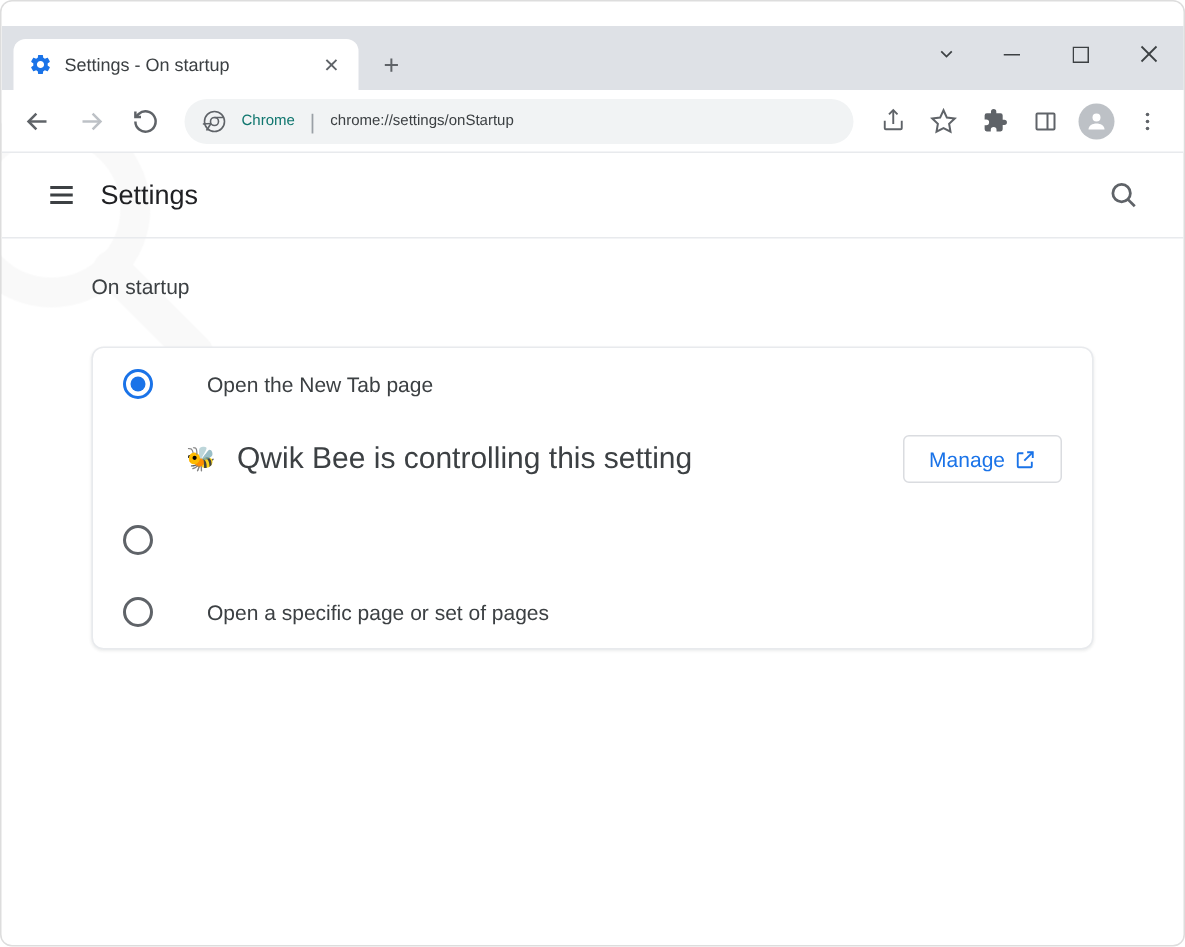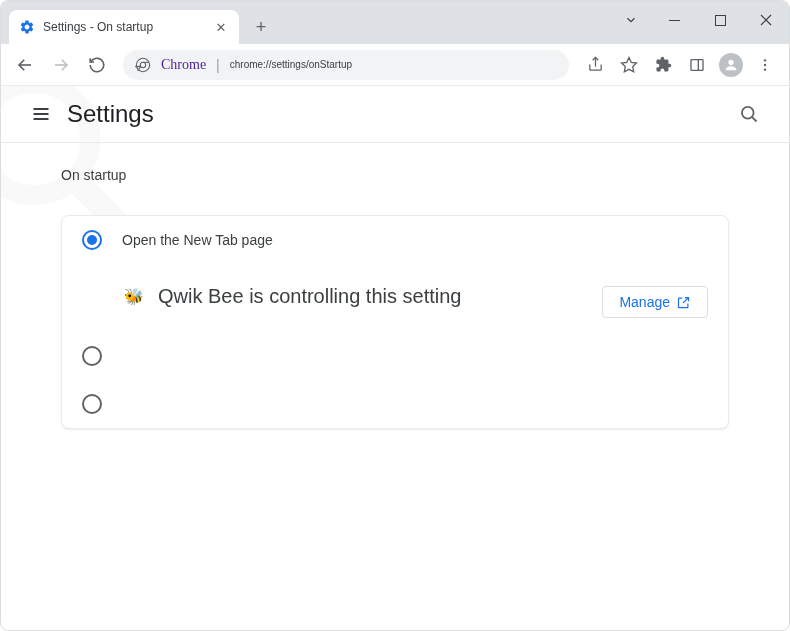--- a/index.html
+++ b/index.html
@@ -1,56 +1,56 @@
 <!DOCTYPE html>
 <html><head>
 <meta charset="utf-8">
 <style>
 * { margin: 0; padding: 0; box-sizing: border-box; font-family: 'Segoe UI', Arial, sans-serif; }
 body { width: 790px; height: 631px; background: #fff; position: relative; overflow: hidden; border-radius: 8px; border: 1px solid #ddd; }
 
-.titlebar { height: 43px; background: #dee1e6; display: flex; align-items: flex-end; position: relative; }
+.titlebar { height: 43px; background: #dee1e6; display: flex; align-items: flex-end; position: relative; margin-top: 16px; }
 .tab { background: #fff; height: 34px; margin-left: 8px; border-radius: 8px 8px 0 0; display: flex; align-items: center; padding: 0 10px; width: 230px; gap: 8px; position: relative; }
 .tab-icon { width: 16px; height: 16px; display: flex; align-items: center; justify-content: center; color: #1a73e8; }
 .tab-title { font-size: 12px; color: #3c4043; flex: 1; white-space: nowrap; overflow: hidden; }
 .tab-close { width: 16px; height: 16px; display: flex; align-items: center; justify-content: center; color: #5f6368; cursor: pointer; font-size: 13px; }
 .new-tab { width: 28px; height: 28px; display: flex; align-items: center; justify-content: center; color: #5f6368; cursor: pointer; margin-left: 8px; margin-bottom: 3px; font-size: 18px; }
 .window-controls { position: absolute; right: 0; top: 0; display: flex; height: 38px; }
 .win-ctrl { width: 46px; display: flex; align-items: center; justify-content: center; color: #3c4043; cursor: pointer; }
 .win-ctrl.caret { width: 40px; }
 
 .toolbar { height: 42px; background: #fff; border-bottom: 1px solid #e8eaed; display: flex; align-items: center; padding: 0 8px; gap: 4px; }
 .nav-btn { width: 32px; height: 32px; display: flex; align-items: center; justify-content: center; color: #5f6368; cursor: pointer; border-radius: 50%; }
 .nav-btn.disabled { color: #bdc1c6; cursor: default; }
 .omnibox { flex: 1; height: 30px; background: #f1f3f4; border-radius: 15px; display: flex; align-items: center; padding: 0 12px; gap: 10px; margin: 0 6px; }
 .omni-icon { color: #5f6368; display: flex; }
-.omni-prefix { color: #4c1d95; font-size: 14px; font-family: Liberation Serif, serif; }
+.omni-prefix { color: #0f766e; font-size: 10px; }
 .omni-sep { color: #9aa0a6; font-size: 14px; }
 .omni-url { color: #3c4043; font-size: 10px; }
 .toolbar-icons { display: flex; gap: 2px; }
 .tb-icon { width: 32px; height: 32px; display: flex; align-items: center; justify-content: center; color: #5f6368; cursor: pointer; border-radius: 50%; }
 .avatar { width: 24px; height: 24px; background: #bdc1c6; border-radius: 50%; display: flex; align-items: center; justify-content: center; color: #fff; }
 
 .settings-header { height: 57px; display: flex; align-items: center; padding: 0 20px; border-bottom: 1px solid #e8eaed; }
 .hamburger { width: 40px; height: 40px; display: flex; align-items: center; justify-content: center; cursor: pointer; color: #3c4043; }
-.settings-title { font-size: 24px; color: #202124; margin-left: 6px; }
+.settings-title { font-size: 18px; color: #202124; margin-left: 6px; }
 .search-btn { margin-left: auto; width: 40px; height: 40px; display: flex; align-items: center; justify-content: center; color: #5f6368; cursor: pointer; }
 
 .content { padding: 24px 60px; }
 .section-title { font-size: 14px; color: #3c4043; margin-bottom: 32px; font-weight: 500; }
 .card { border: 1px solid #e8eaed; border-radius: 8px; background: #fff; box-shadow: 0 1px 2px rgba(60,64,67,0.1); }
-.option-row { display: flex; align-items: center; padding: 14px 20px; gap: 20px; }
+.option-row { display: flex; align-items: center; padding: 14px 20px; gap: 36px; }
 .radio { width: 20px; height: 20px; border: 2px solid #5f6368; border-radius: 50%; display: flex; align-items: center; justify-content: center; flex-shrink: 0; }
 .radio.selected { border-color: #1a73e8; }
 .radio.selected::after { content: ''; width: 10px; height: 10px; background: #1a73e8; border-radius: 50%; }
 .option-label { font-size: 14px; color: #3c4043; }
 .ext-row { display: flex; align-items: center; padding: 10px 20px 14px 62px; gap: 14px; }
 .ext-icon { width: 20px; height: 20px; flex-shrink: 0; display: flex; align-items: center; justify-content: center; font-size: 16px; }
 .ext-text { font-size: 20px; color: #3c4043; flex: 1; }
-.ext-buttons { display: flex; gap: 10px; margin-top: 12px; }
+.ext-buttons { display: flex; gap: 10px; }
 .ext-btn { border: 1px solid #dadce0; background: #fff; color: #1a73e8; font-size: 14px; padding: 7px 16px; border-radius: 4px; cursor: pointer; display: flex; align-items: center; gap: 6px; font-weight: 500; }
 
 .watermark { position: absolute; top: 50%; left: 50%; transform: translate(-50%, -50%); pointer-events: none; z-index: 0; opacity: 0.05; }
 .watermark-glass { position: absolute; left: -260px; top: -160px; }
 .watermark-text { font-size: 74px; font-weight: 700; color: #888; letter-spacing: -1px; white-space: nowrap; }
 .watermark-text2 { font-size: 84px; font-weight: 700; font-style: italic; color: #888; letter-spacing: 2px; white-space: nowrap; margin-top: 12px; }
 .content, .settings-header, .toolbar, .titlebar { position: relative; z-index: 1; }
 </style>
 </head>
 <body>
@@ -211,15 +211,16 @@
               <path d="M19 14v5a1 1 0 0 1-1 1H5a1 1 0 0 1-1-1V6a1 1 0 0 1 1-1h5"></path>
             </svg>
         </button>
       </div>
     </div>
     <div class="option-row">
       <div class="radio"></div>
     </div>
     <div class="option-row">
       <div class="radio"></div>
+      <div class="option-label">Open a specific page or set of pages</div>
     </div>
   </div>
 </div>
 
 </body></html>

